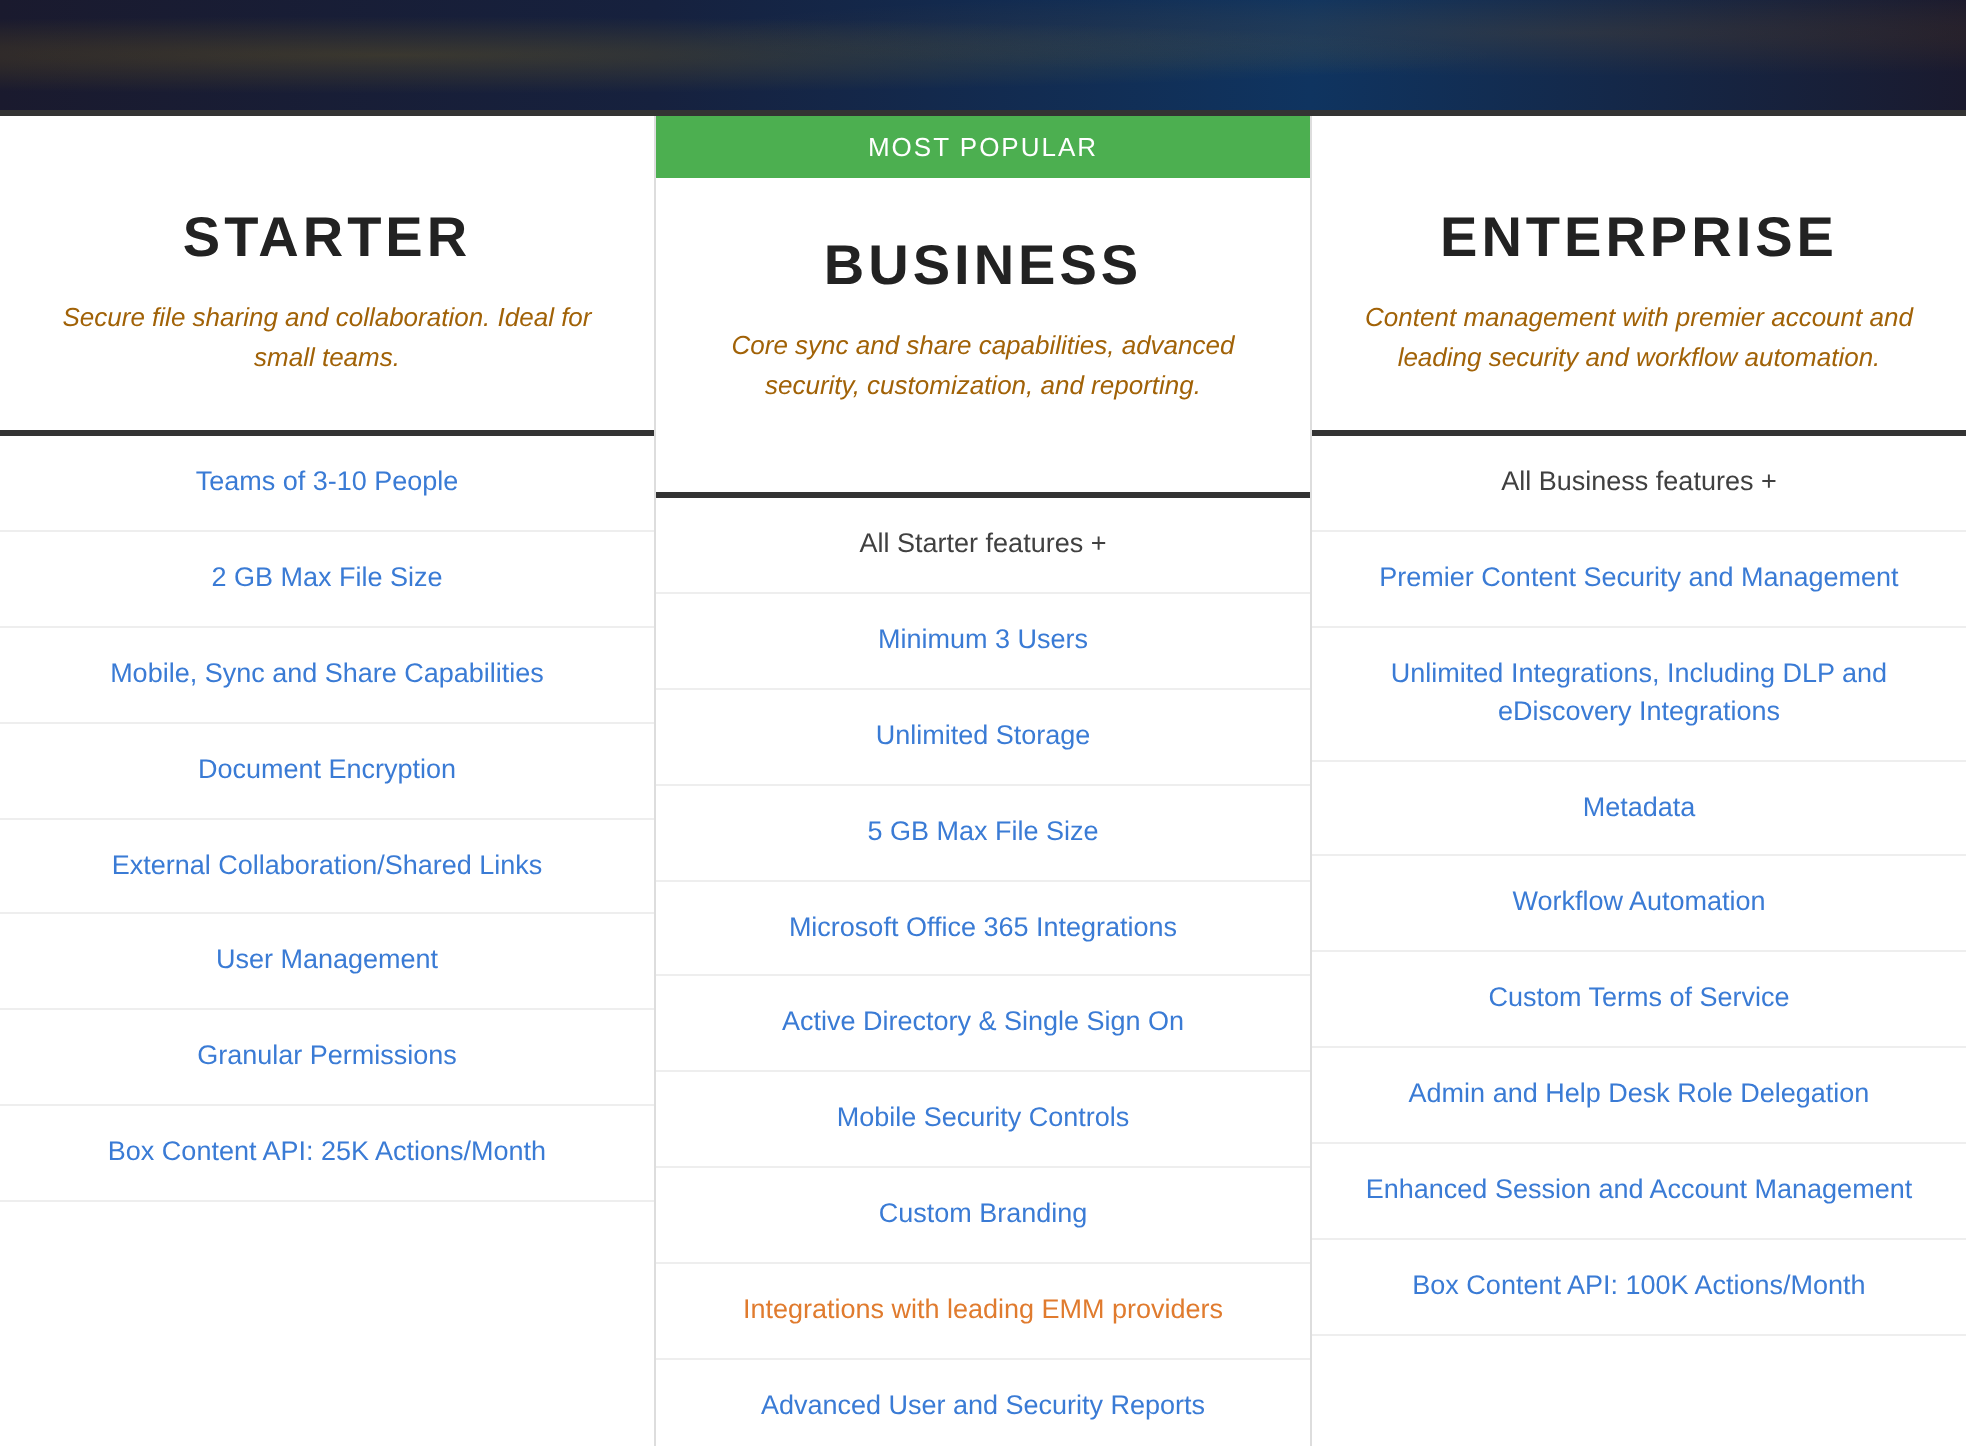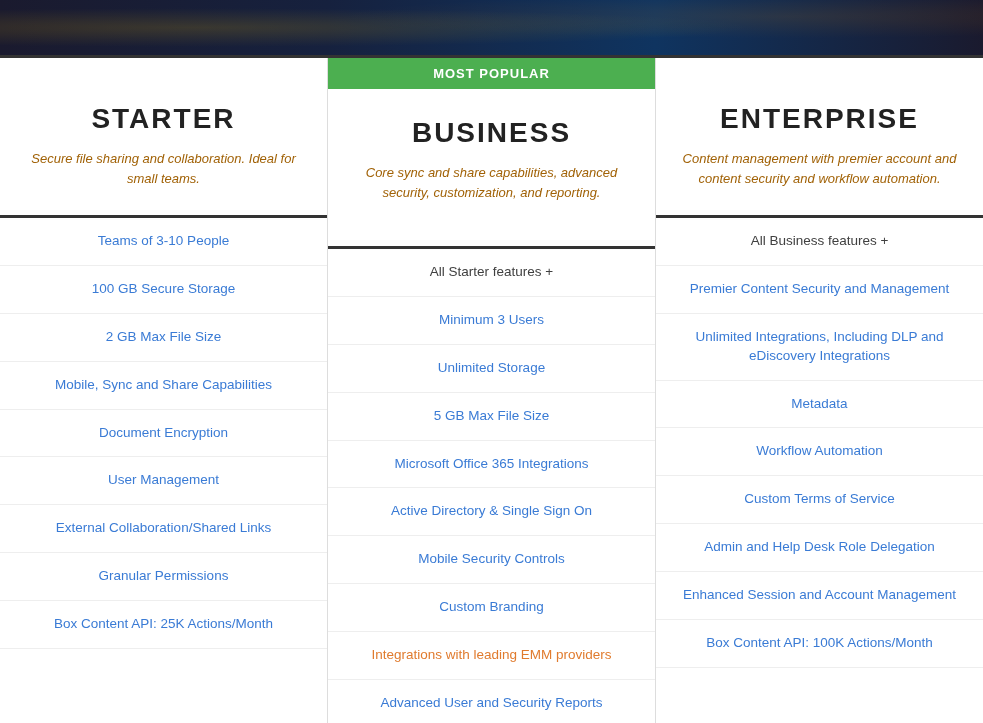--- a/index.html
+++ b/index.html
@@ -51,21 +51,21 @@
 
     .plan-column.popular {
       position: relative;
     }
 
     .most-popular-badge {
       background: #4caf50;
       color: #fff;
       text-align: center;
       font-size: 13px;
-      font-weight: bold;
+      font-weight: normal;
       padding: 8px 0;
       letter-spacing: 1px;
     }
 
     .plan-header {
       padding: 28px 20px 20px;
       text-align: center;
       border-bottom: 3px solid #333;
       min-height: 160px;
     }
@@ -122,26 +122,25 @@
 <div class="pricing-container">
 
   <div class="plan-column">
     <div class="plan-header starter-header">
       <div class="plan-name">STARTER</div>
       <div class="plan-description">Secure file sharing and collaboration. Ideal for small teams.</div>
     </div>
     <ul class="plan-features">
 
     <li class="feature-blue">Teams of 3-10 People</li>
-        <li class="feature-blue">100 GB Secure Storage</li>
         <li class="feature-blue">2 GB Max File Size</li>
         <li class="feature-blue">Mobile, Sync and Share Capabilities</li>
         <li class="feature-blue">Document Encryption</li>
+        <li class="feature-blue">External Collaboration/Shared Links</li>
         <li class="feature-blue">User Management</li>
-        <li class="feature-blue">External Collaboration/Shared Links</li>
         <li class="feature-blue">Granular Permissions</li>
         <li class="feature-blue">Box Content API: 25K Actions/Month</li>
       </ul>
   </div>
 
   <div class="plan-column popular">
     <div class="most-popular-badge">MOST POPULAR</div>
     <div class="plan-header">
       <div class="plan-name">BUSINESS</div>
       <div class="plan-description">Core sync and share capabilities, advanced security, customization, and reporting.</div>
@@ -156,21 +155,21 @@
         <li class="feature-blue">Mobile Security Controls</li>
         <li class="feature-blue">Custom Branding</li>
         <li class="feature-orange">Integrations with leading EMM providers</li>
         <li class="feature-blue">Advanced User and Security Reports</li>
       </ul>
   </div>
 
   <div class="plan-column">
     <div class="plan-header starter-header">
       <div class="plan-name">ENTERPRISE</div>
-      <div class="plan-description">Content management with premier account and content security and workflow automation.</div>
+      <div class="plan-description">Content management with premier account and leading security and workflow automation.</div>
     </div>
     <ul class="plan-features">
     <li class="feature-dark">All Business features +</li>
         <li class="feature-blue">Premier Content Security and Management</li>
         <li class="feature-blue">Unlimited Integrations, Including DLP and eDiscovery Integrations</li>
         <li class="feature-blue">Metadata</li>
         <li class="feature-blue">Workflow Automation</li>
         <li class="feature-blue">Custom Terms of Service</li>
         <li class="feature-blue">Admin and Help Desk Role Delegation</li>
         <li class="feature-blue">Enhanced Session and Account Management</li>

